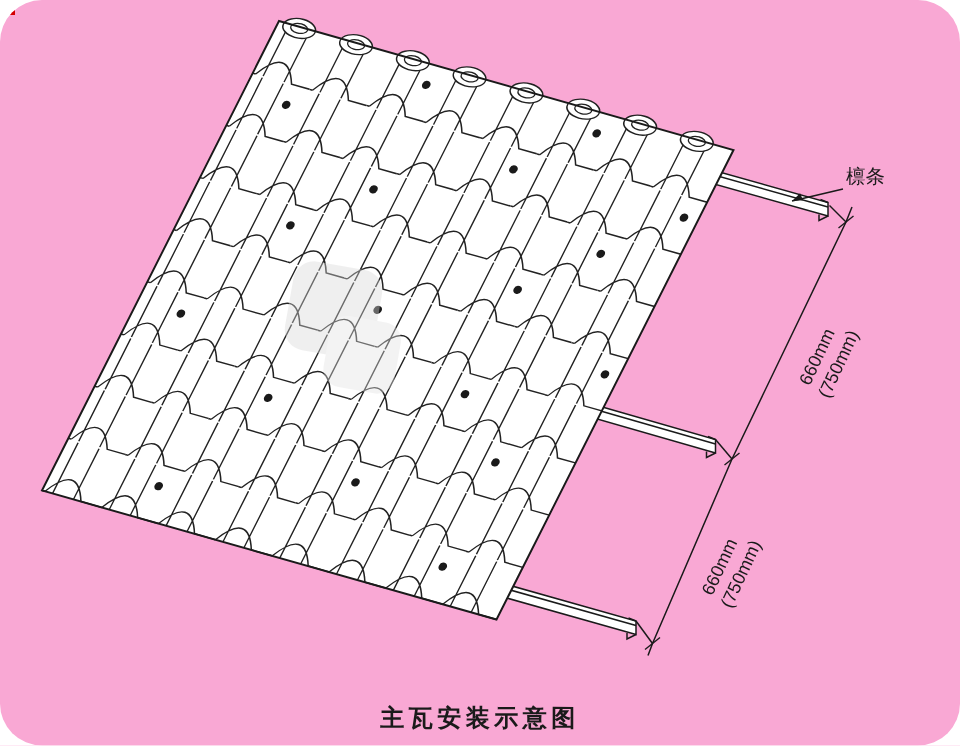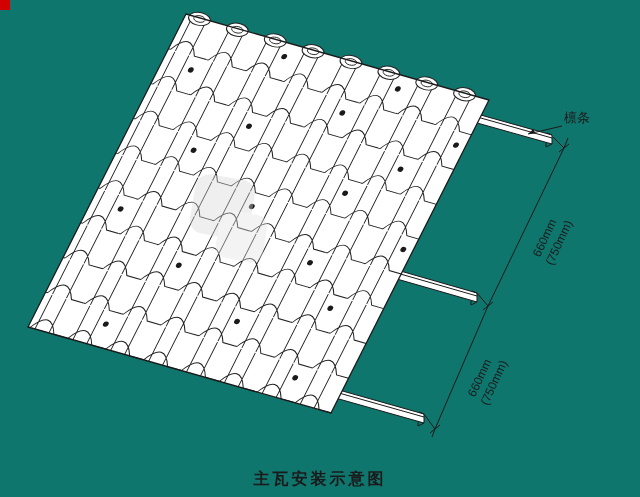--- a/index.html
+++ b/index.html
@@ -1,17 +1,17 @@
 <!DOCTYPE html>
 <html><head>
 <meta charset="utf-8">
 <style>
   html,body{margin:0;padding:0;background:#fff;}
-  .page{position:relative;width:640px;height:497px;background:#0f766e;overflow:hidden;
-        font-family:"Liberation Sans", sans-serif;}
+  .page{position:relative;width:640px;height:497px;background:#f9a8d4;overflow:hidden;
+        font-family:"Liberation Sans", sans-serif;border-radius:28px;}
   svg text{fill:#1a1a1a;}
   .dim-text{font-size:12px;}
   .purlin-label{font-size:13px;}
   .caption{font-size:16px;font-weight:bold;letter-spacing:3px;}
 </style>
 </head>
 <body>
 
 <div class="page">
   <svg width="640" height="497" viewBox="0 0 640 497" xmlns="http://www.w3.org/2000/svg">

